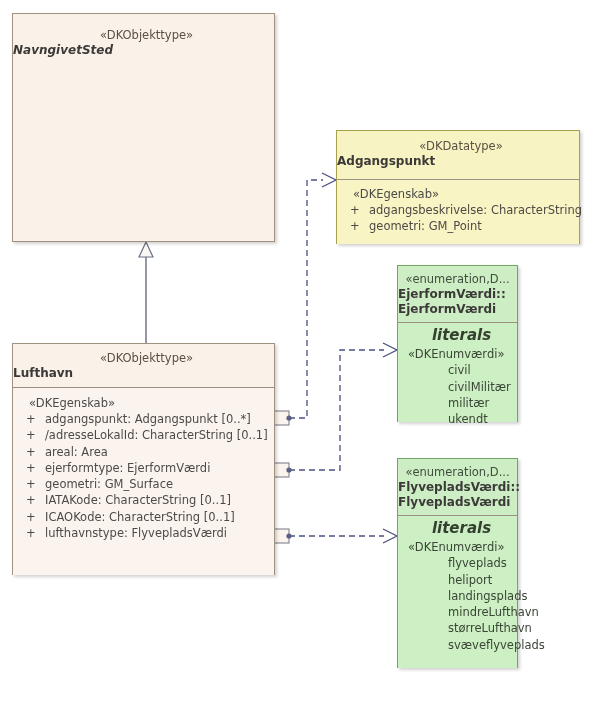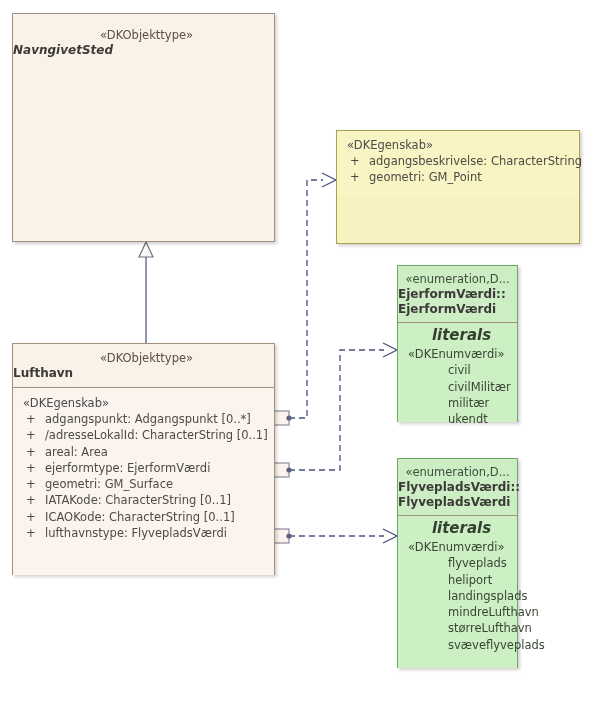--- a/index.html
+++ b/index.html
@@ -59,21 +59,21 @@
     font-size: 12px;
     font-weight: bold;
     color: #3c3a38;
     line-height: 15px;
   }
   .title.abstract { font-style: italic; }
 
   .section-label {
     font-size: 11.5px;
     color: #4a4a4a;
-    padding-left: 10px;
+    padding-left: 16px;
     line-height: 16px;
   }
   .section-label.centered {
     text-align: center;
     padding-left: 8px;
     font-style: italic;
     font-size: 15px;
     color: #33402f;
     font-weight: bold;
   }
@@ -183,20 +183,24 @@
   </svg>
 
   <div class="uml-box cls" style="left:12px; top:13px; width:263px; height:229px;">
     <div class="compartment header" style="height:100%; padding-top:14px;">
       <div class="stereotype">«DKObjekttype»</div>
       <div class="title abstract">NavngivetSted</div>
     </div>
   </div>
 
   <div class="uml-box dtype" style="left:336px; top:130px; width:244px; height:114px;">
+    <div class="compartment header" style="height:48px; padding-top:8px;">
+      <div class="stereotype">«DKDatatype»</div>
+      <div class="title">Adgangspunkt</div>
+    </div>
     <div class="compartment body" style="height:65px; padding-top:6px;">
       <div class="section-label">«DKEgenskab»</div>
       <ul class="attr-list">
         <li class="attr">
           <span class="vis">+</span>
           <span>adgangsbeskrivelse: CharacterString</span>
         </li>
         <li class="attr">
           <span class="vis">+</span>
           <span>geometri: GM_Point</span>

